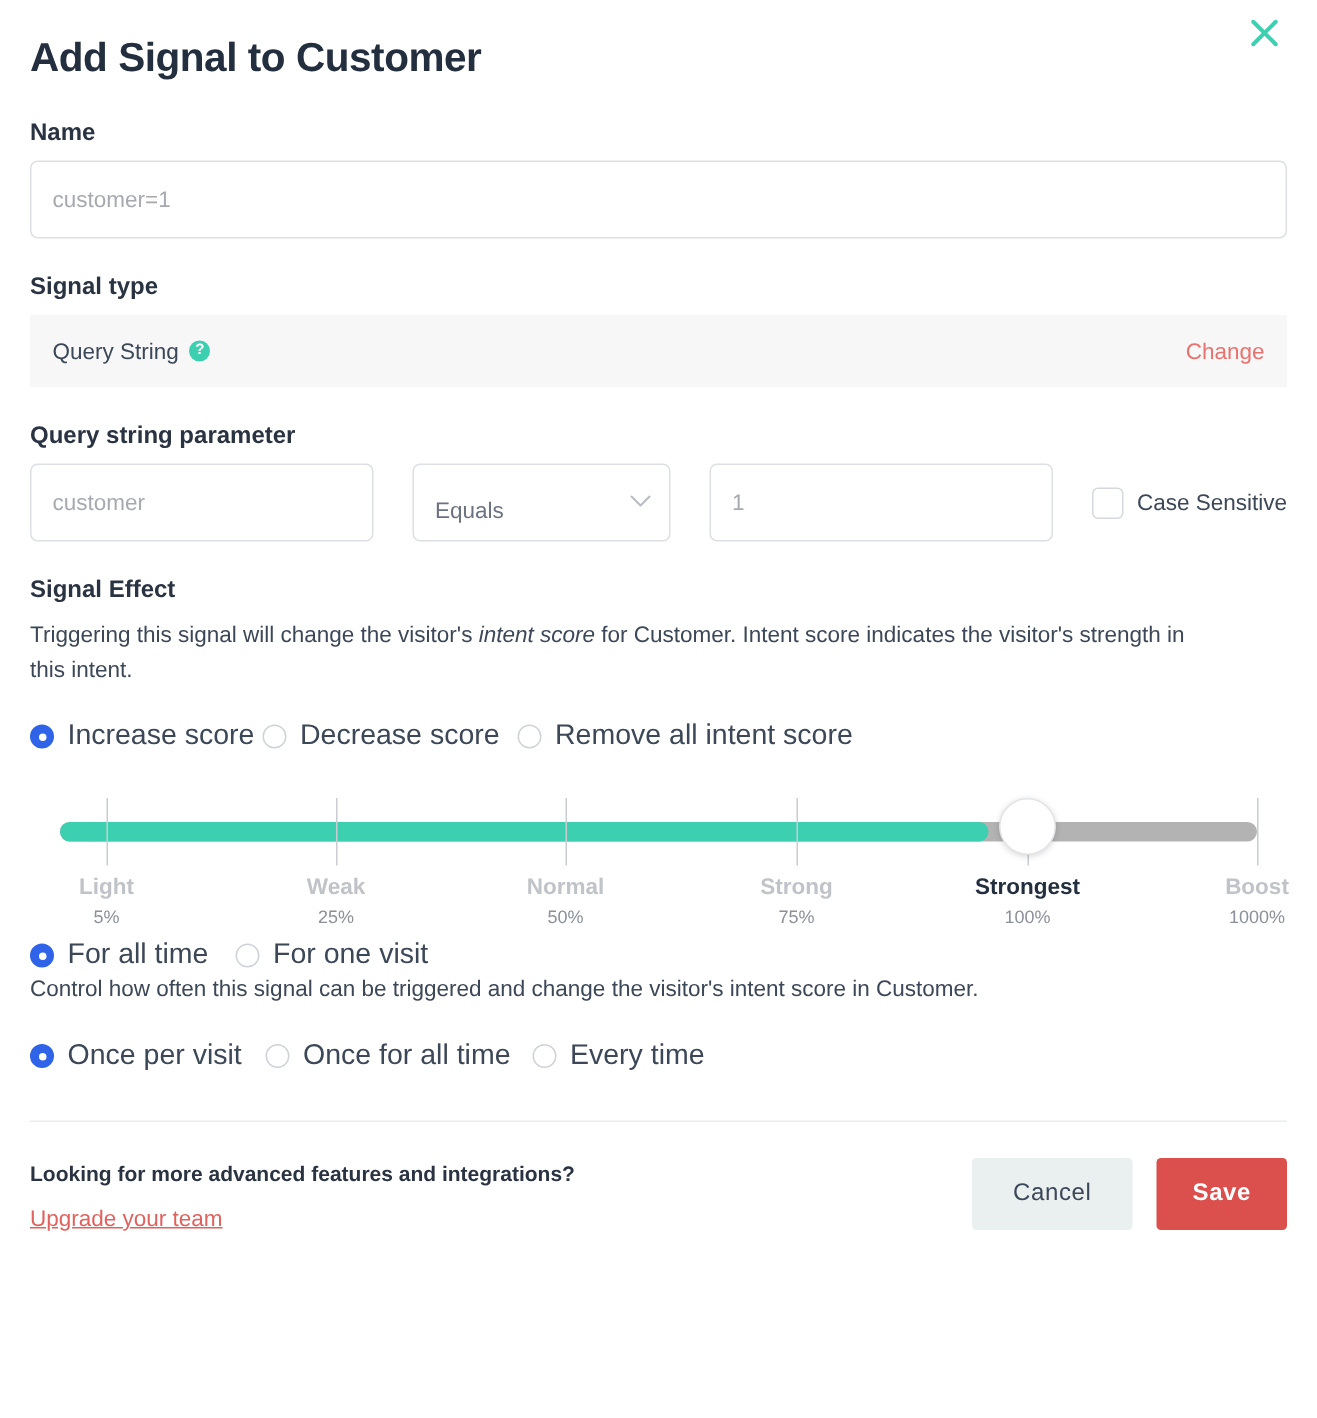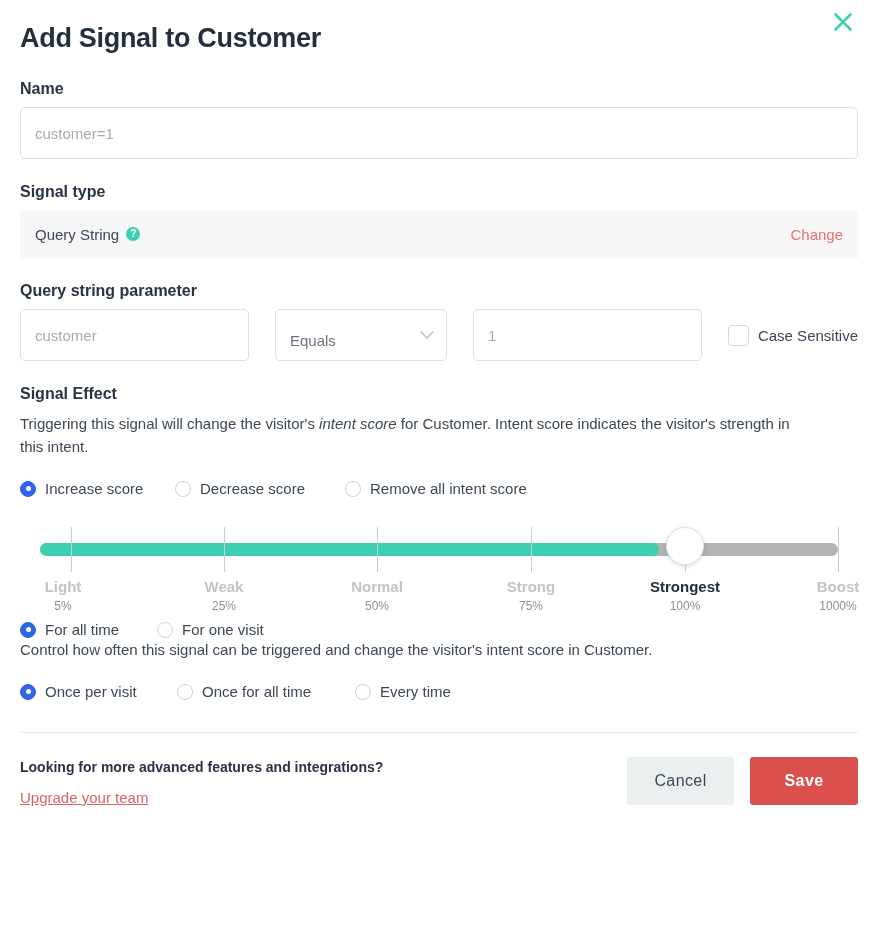--- a/index.html
+++ b/index.html
@@ -204,21 +204,21 @@
     position: absolute;
     left: 50%;
     top: 50%;
     width: 5px;
     height: 5px;
     margin: -2.5px 0 0 -2.5px;
     border-radius: 50%;
     background: #fff;
   }
   .radio-label {
-    font-size: 15px;
+    font-size: 19px;
     color: #3c4757;
     white-space: nowrap;
   }
 
   
   .slider-area {
     position: relative;
     height: 96px;
     margin-top: 22px;
   }
@@ -319,21 +319,21 @@
     font-size: 16px;
     cursor: pointer;
     letter-spacing: 0.4px;
   }
   .btn-cancel {
     width: 107px;
     background: #eaf0ef;
     color: #3c4757;
   }
   .btn-save {
-    width: 108px;
+    width: 87px;
     background: #db4f4c;
     color: #fff;
     font-weight: bold;
   }
 </style>
 </head>
 <body>
 
 <div class="modal">
 
@@ -409,21 +409,21 @@
     </div>
     <div class="slider-tick" style="left:51px;"></div>
     <div class="slider-tick" style="left:204px;"></div>
     <div class="slider-tick" style="left:357px;"></div>
     <div class="slider-tick" style="left:511px;"></div>
     <div class="slider-tick" style="left:665px;"></div>
     <div class="slider-tick" style="left:818px;"></div>
 
     <div class="slider-thumb" style="left:665px;"></div>
 
-    <div class="slider-label" style="left:43px;">
+    <div class="slider-label" style="left:51px;">
       <span class="name">Light</span>
       <span class="pct">5%</span>
     </div>
     <div class="slider-label" style="left:204px;">
       <span class="name">Weak</span>
       <span class="pct">25%</span>
     </div>
     <div class="slider-label" style="left:357px;">
       <span class="name">Normal</span>
       <span class="pct">50%</span>

